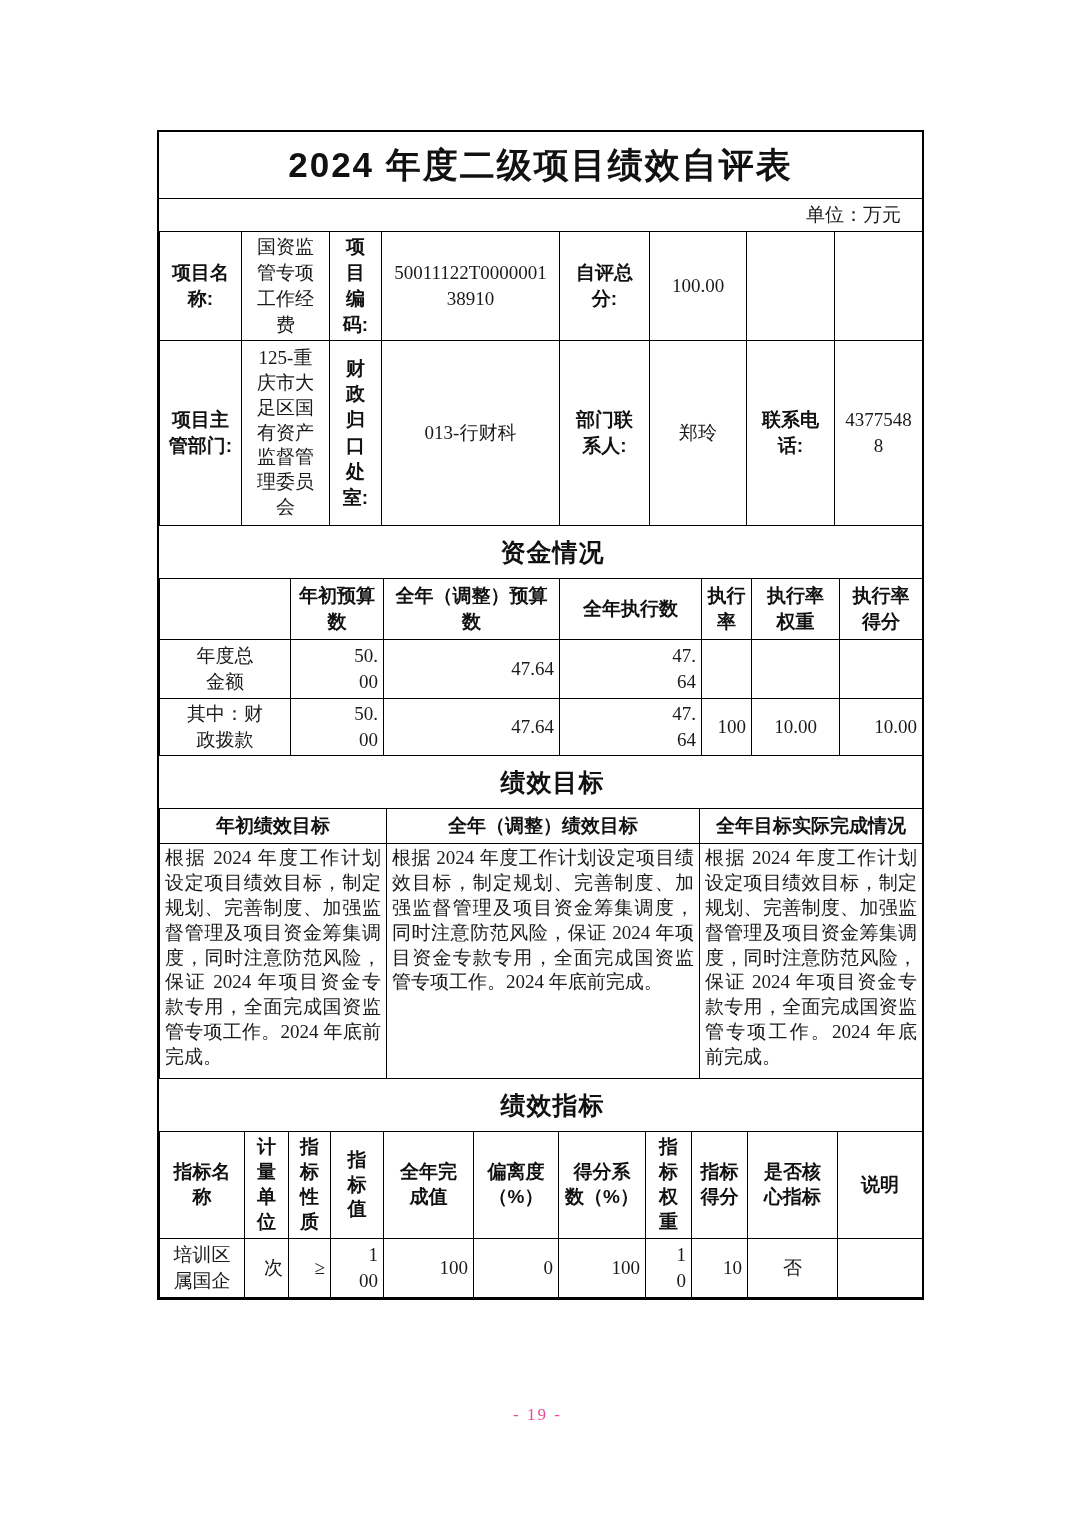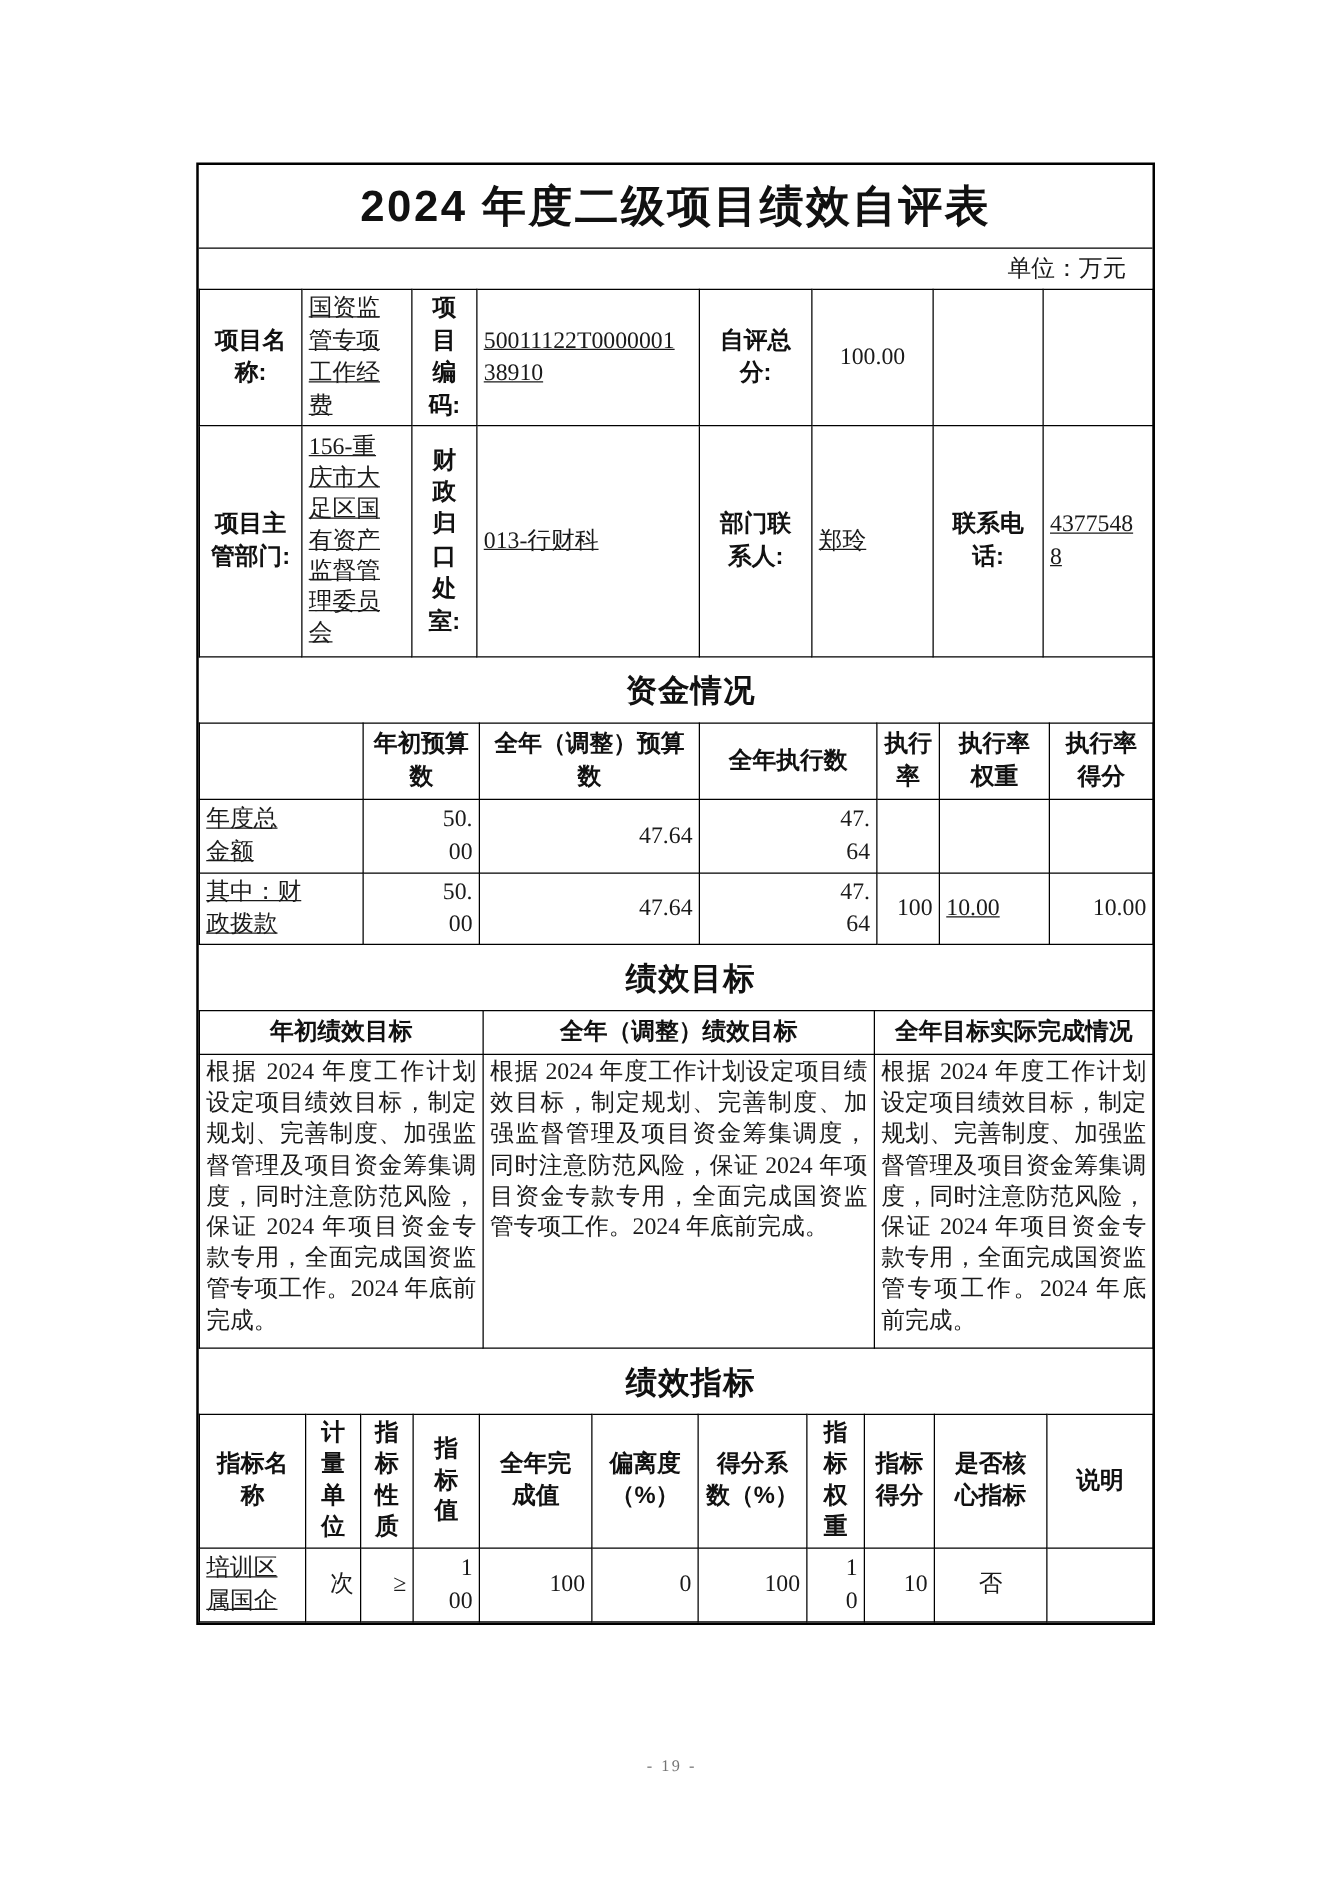--- a/index.html
+++ b/index.html
@@ -32,28 +32,28 @@
   }
   .grid td {
     border:1px solid #000; font-size:19px; line-height:1.36;
     padding:2px 5px; vertical-align:middle; white-space:pre-line;
     word-break:break-word;
   }
   td.b {
     font-family:"Liberation Sans","DejaVu Sans",sans-serif;
     font-weight:bold; text-align:center; color:#111;
   }
-  td.l { text-align:left;text-decoration:underline; }
+  td.l { text-align:center; }
   td.r { text-align:right; }
   td.c { text-align:center; }
   td.top { vertical-align:top; text-align:justify; }
   td.tight { line-height:1.31; }
   .footer {
     position:absolute; top:1405px; left:0; width:100%;
-    text-align:center; font-size:13px; color:#737373; letter-spacing:2px;
+    text-align:center; font-size:17px; color:#ec4899; letter-spacing:2px;
   }
 </style>
 </head>
 <body>
 
 <div class="page">
   <div class="doc">
 
     <div class="title-row">2024 年度二级项目绩效自评表</div>
 
@@ -86,21 +86,21 @@
 38910</td>
         <td class="b">自评总
 分:</td>
         <td class="c">100.00</td>
         <td></td>
         <td></td>
       </tr>
       <tr>
         <td class="b" style="height:180px">项目主
 管部门:</td>
-        <td class="l tight">156-重
+        <td class="l tight">125-重
 庆市大
 足区国
 有资产
 监督管
 理委员
 会</td>
         <td class="b">财
 政
 归
 口

